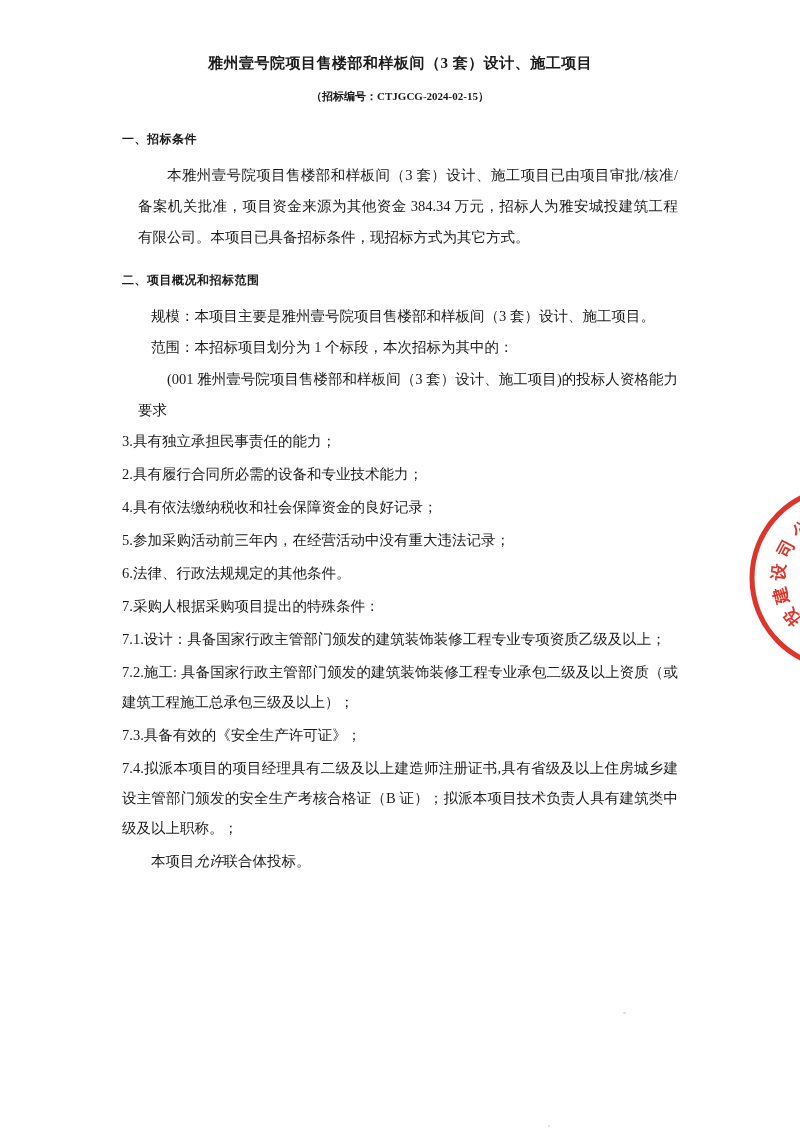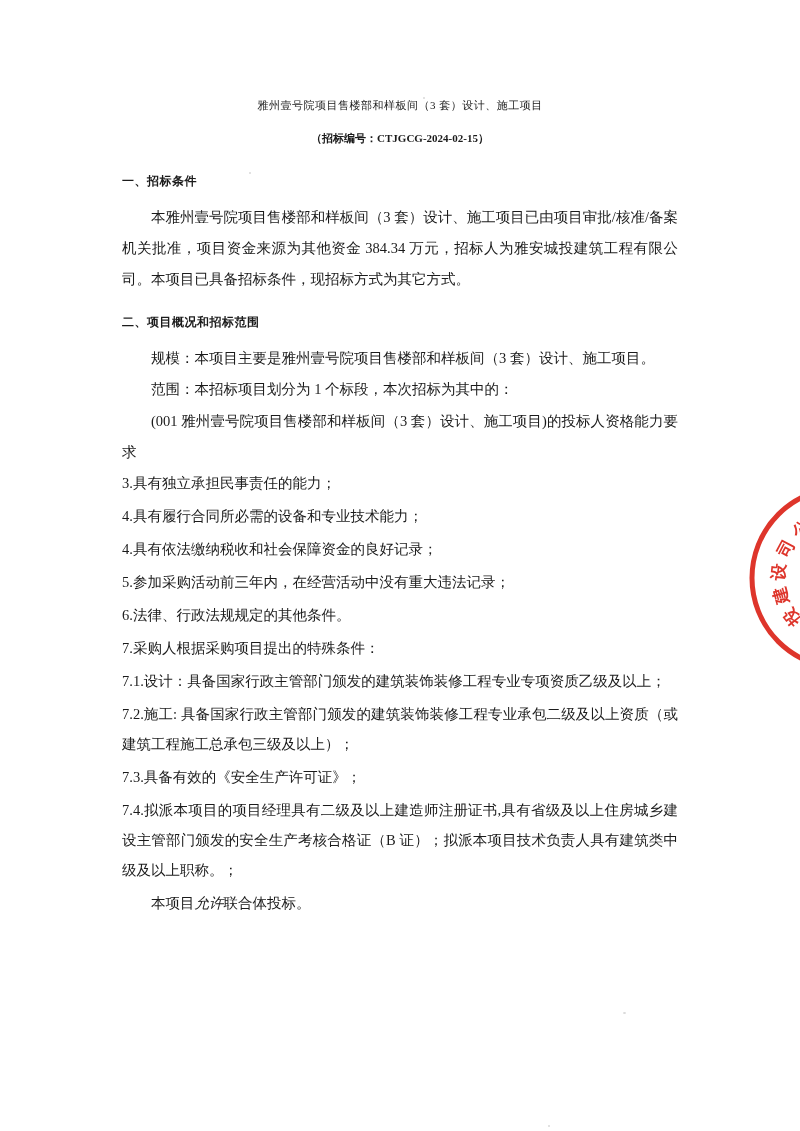--- a/index.html
+++ b/index.html
@@ -12,24 +12,24 @@
     font-family:"Liberation Serif","DejaVu Serif",serif;
     color:#1b1b1b;
   }
   .content {
     position:absolute;
     left:122px; right:122px; top:0;
     font-size:14.5px;
     line-height:30px;
   }
   .doc-title {
-    margin:90px 0 0 0;
+    margin:48px 0 0 0;
     text-align:center;
-    font-size:11px;
-    font-weight:normal;
+    font-size:15px;
+    font-weight:bold;
     line-height:31px;
     letter-spacing:0.5px;
   }
   .doc-subtitle {
     margin:2px 0 0 0;
     text-align:center;
     font-size:11px;
     font-weight:bold;
     line-height:31px;
   }
@@ -40,21 +40,21 @@
     font-weight:bold;
     margin:12px 0 6px 0;
     line-height:30px;
     letter-spacing:0.5px;
   }
   p { margin:0; }
   .para {
     text-indent:2em;
     text-align:justify;
     line-height:31px;
-    margin:2px 0 0 0;
+    margin:2px 0 0 16px;
   }
   .ind { padding-left:2em; margin:0 0 1px 0; }
   .item { margin:0 0 3px 0; text-align:justify; line-height:30px; }
   .closing { padding-left:2em; margin:0; }
   .closing .em { font-style:italic;text-align:center; }
   .stamp {
     position:absolute;
     right:0; top:488px;
     pointer-events:none;
   }
@@ -78,21 +78,21 @@
     <h3 class="sec">一、招标条件</h3>
     <p class="para">本雅州壹号院项目售楼部和样板间（3 套）设计、施工项目已由项目审批/核准/备案机关批准，项目资金来源为其他资金 384.34 万元，招标人为雅安城投建筑工程有限公司。本项目已具备招标条件，现招标方式为其它方式。</p>
 
     <h3 class="sec">二、项目概况和招标范围</h3>
     <p class="ind">规模：本项目主要是雅州壹号院项目售楼部和样板间（3 套）设计、施工项目。</p>
     <p class="ind">范围：本招标项目划分为 1 个标段，本次招标为其中的：</p>
 
     <p class="para">(001 雅州壹号院项目售楼部和样板间（3 套）设计、施工项目)的投标人资格能力要求</p>
 
     <p class="item">3.具有独立承担民事责任的能力；</p>
-    <p class="item">4.具有履行合同所必需的设备和专业技术能力；</p>
+    <p class="item">2.具有履行合同所必需的设备和专业技术能力；</p>
     <p class="item">4.具有依法缴纳税收和社会保障资金的良好记录；</p>
     <p class="item">5.参加采购活动前三年内，在经营活动中没有重大违法记录；</p>
     <p class="item">6.法律、行政法规规定的其他条件。</p>
     <p class="item">7.采购人根据采购项目提出的特殊条件：</p>
     <p class="item">7.1.设计：具备国家行政主管部门颁发的建筑装饰装修工程专业专项资质乙级及以上；</p>
     <p class="item">7.2.施工: 具备国家行政主管部门颁发的建筑装饰装修工程专业承包二级及以上资质（或建筑工程施工总承包三级及以上）；</p>
     <p class="item">7.3.具备有效的《安全生产许可证》；</p>
     <p class="item">7.4.拟派本项目的项目经理具有二级及以上建造师注册证书,具有省级及以上住房城乡建设主管部门颁发的安全生产考核合格证（B 证）；拟派本项目技术负责人具有建筑类中级及以上职称。；</p>
 
     <p class="closing"><span>本项目</span><span class="em">允许</span><span>联合体投标。</span></p>

